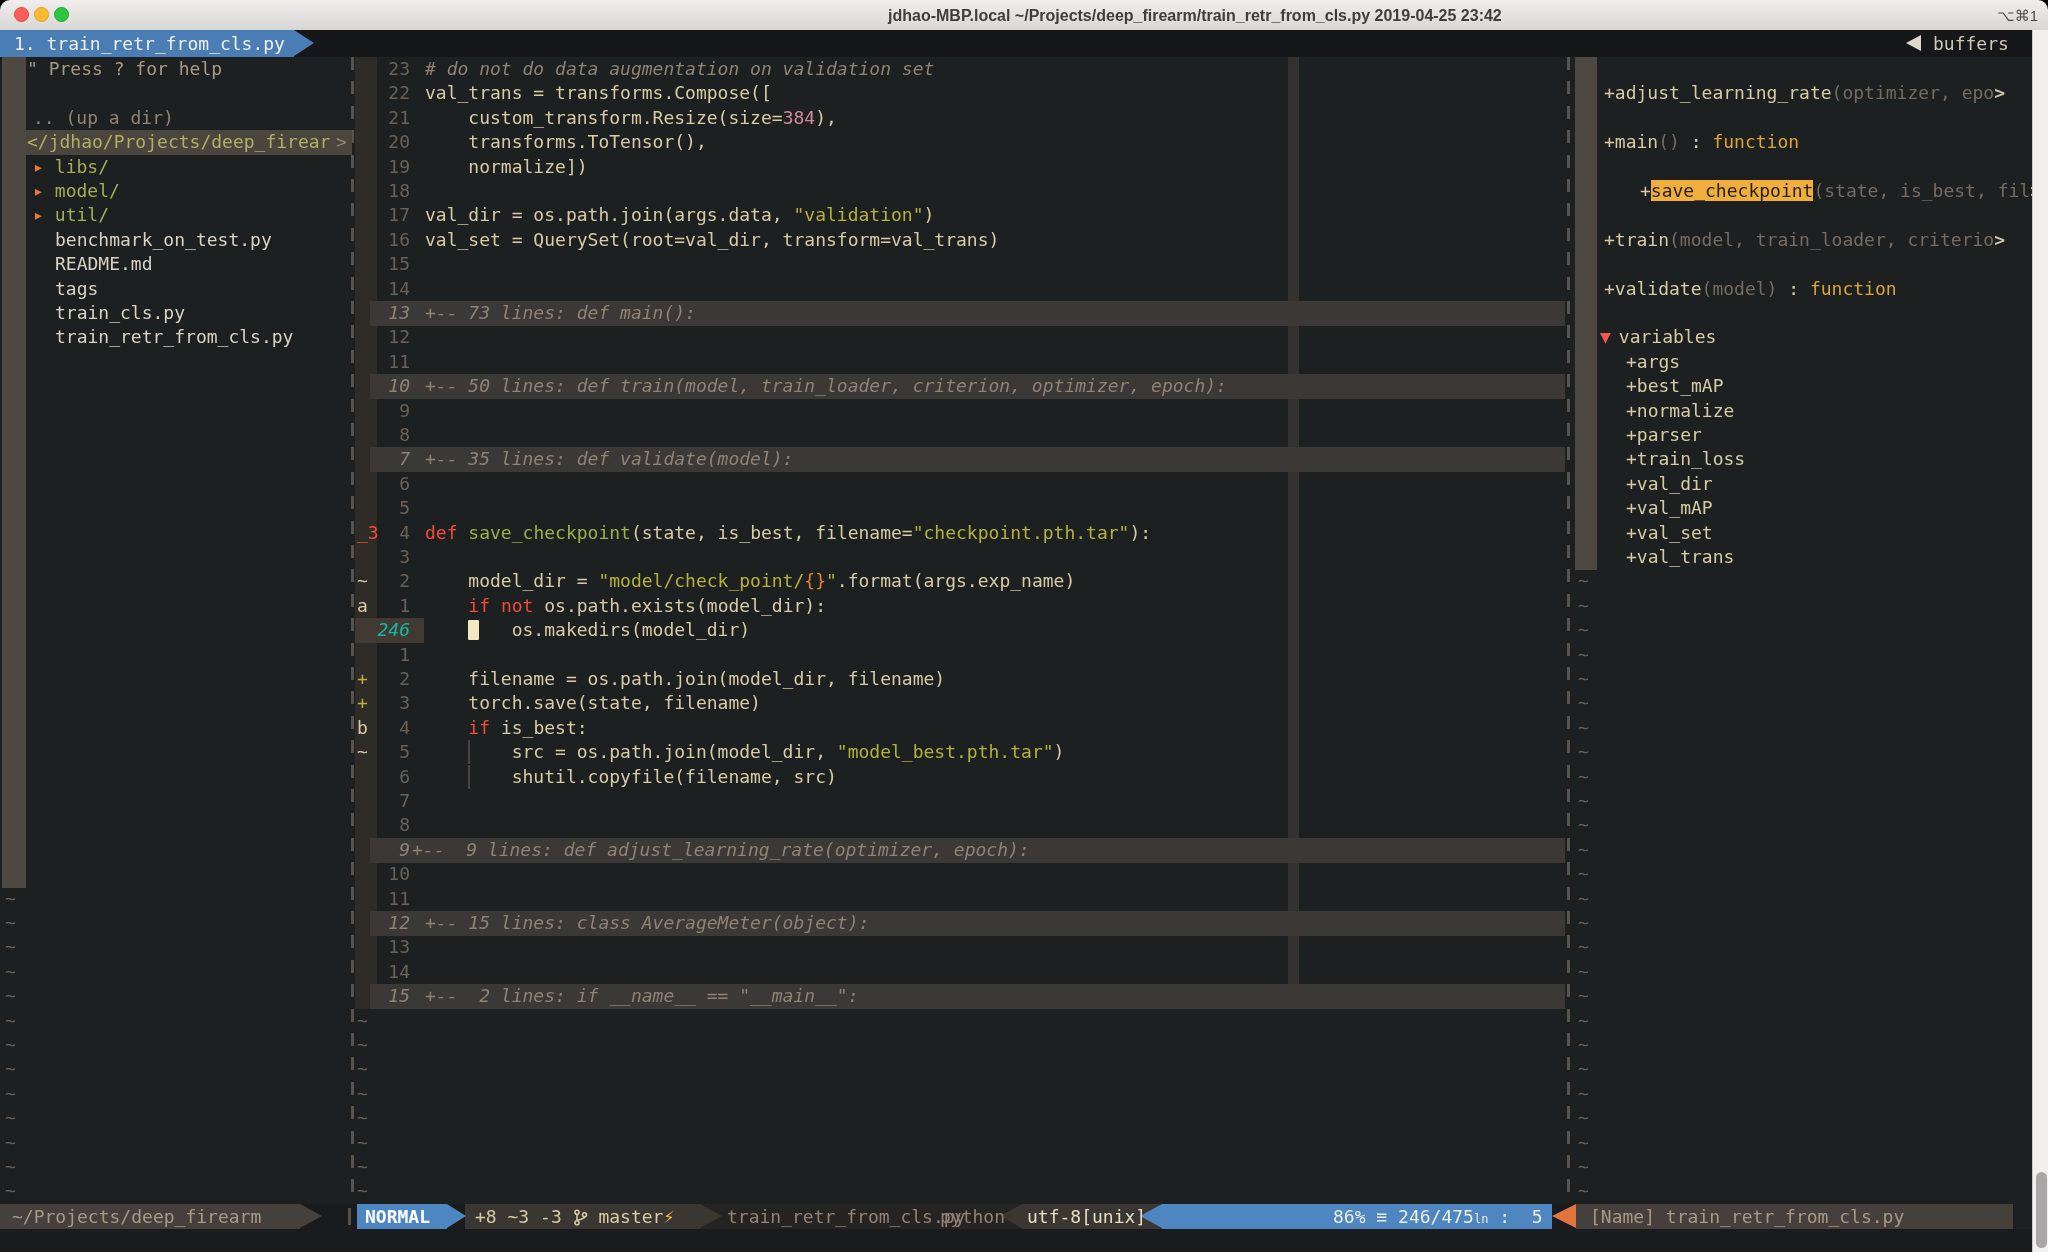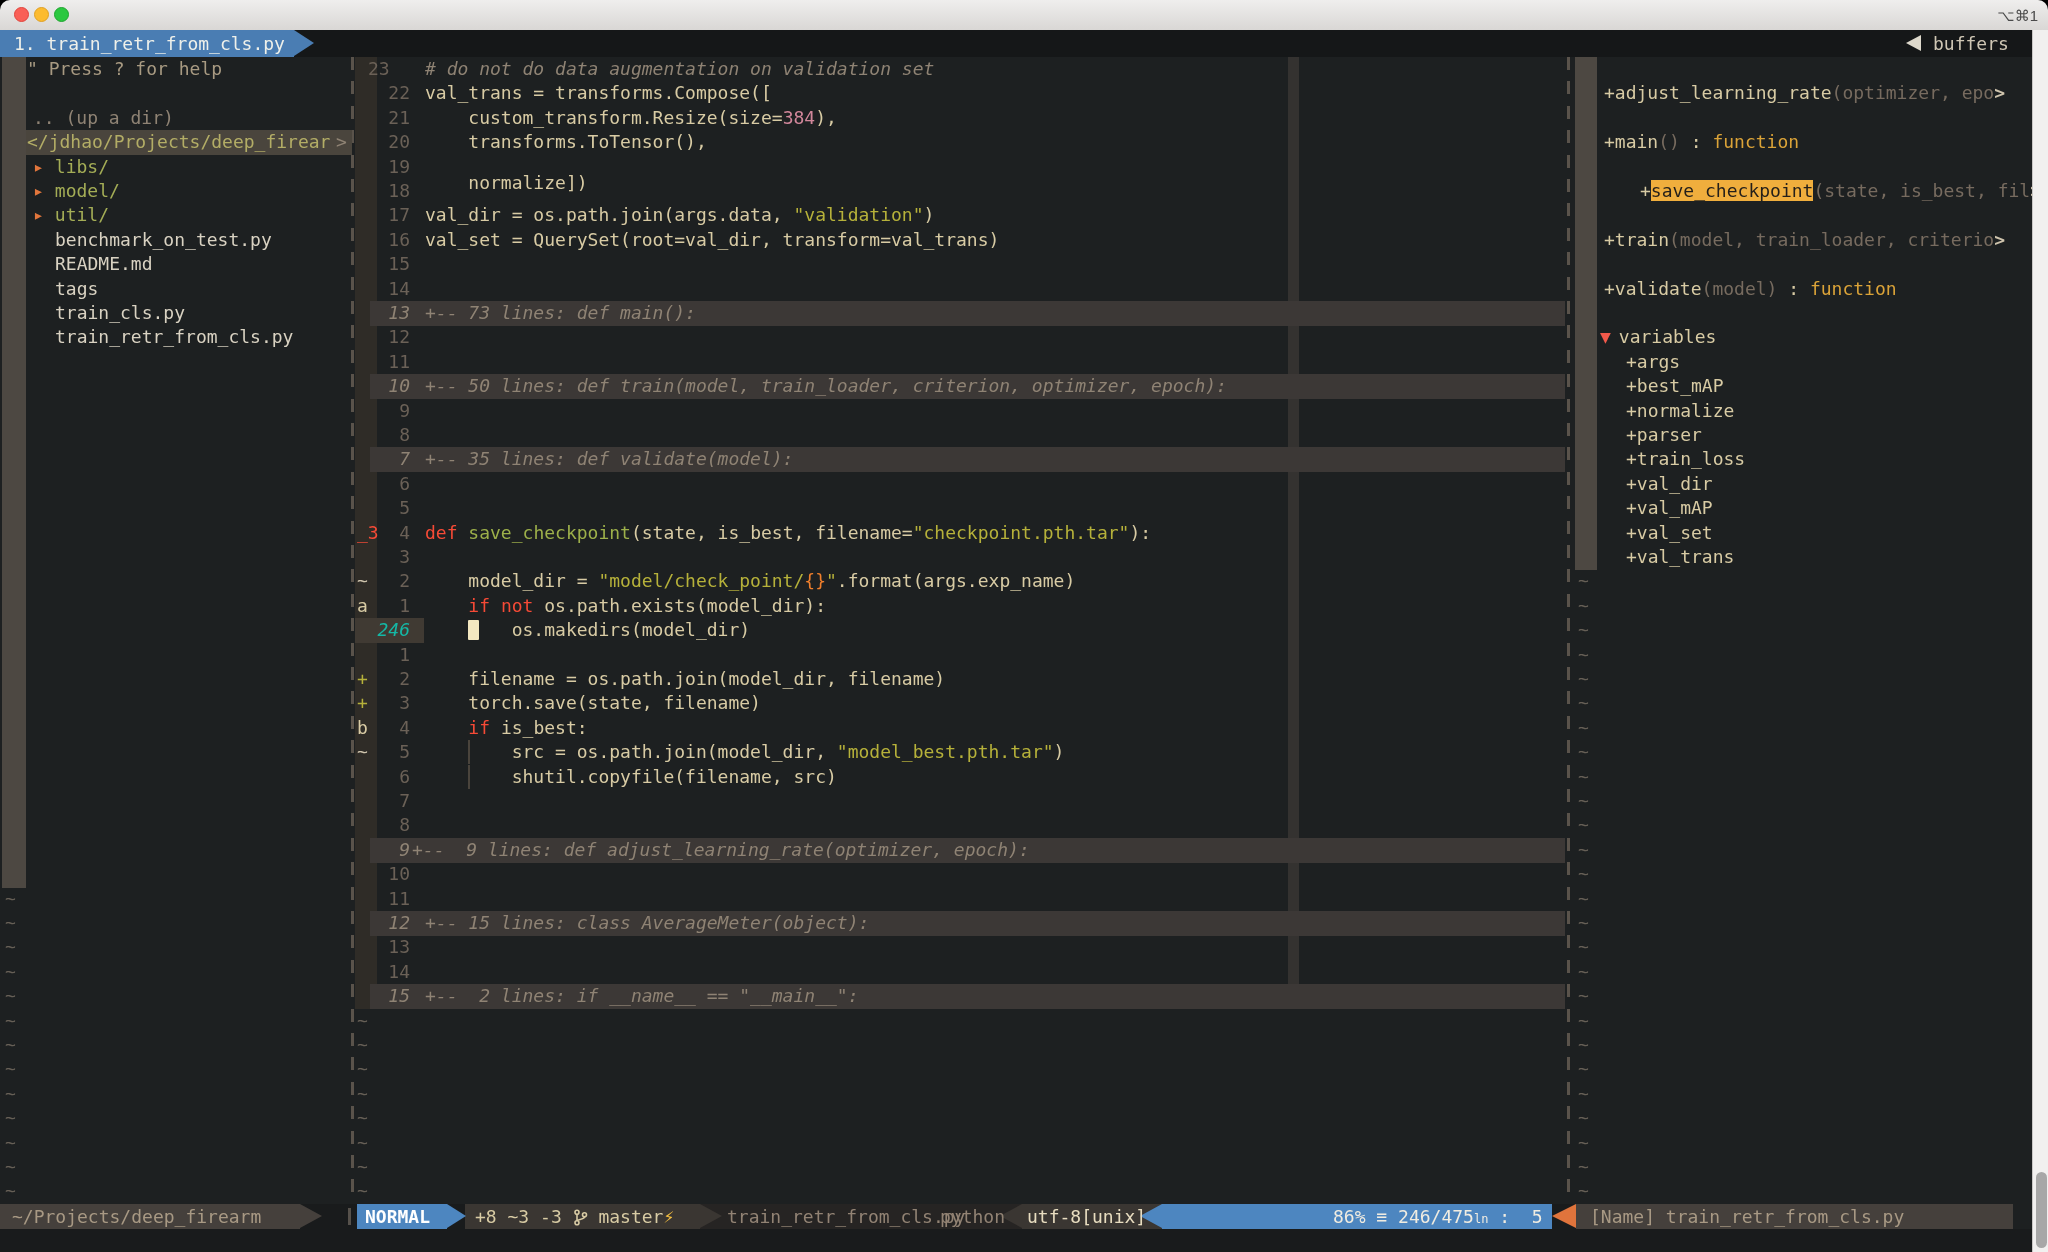--- a/index.html
+++ b/index.html
@@ -114,20 +114,21 @@
 </style>
 </head>
 <body>
 
 <div id="window">
 
   <div id="titlebar">
     <div id="tl-close" class="tl"></div>
     <div id="tl-min" class="tl"></div>
     <div id="tl-zoom" class="tl"></div>
+    <span id="win-title">jdhao-MBP.local  ~/Projects/deep_firearm/train_retr_from_cls.py  2019-04-25 23:42</span>
     <span id="win-shortcut">⌥⌘1</span>
   </div>
 
   <div id="tabline">
     <div id="tab1"><span>1. train_retr_from_cls.py</span></div>
     <div id="tab1-tip"></div>
     <div id="buffers-tri"></div>
     <span id="buffers-label">buffers</span>
   </div>
 
@@ -158,30 +159,30 @@
       <div class="vrow tilde" style="top: 1008.6px; left: 5px;">~</div>
       <div class="vrow tilde" style="top: 1033px; left: 5px;">~</div>
       <div class="vrow tilde" style="top: 1057.4px; left: 5px;">~</div>
       <div class="vrow tilde" style="top: 1081.8px; left: 5px;">~</div>
       <div class="vrow tilde" style="top: 1106.2px; left: 5px;">~</div>
       <div class="vrow tilde" style="top: 1130.6px; left: 5px;">~</div>
       <div class="vrow tilde" style="top: 1155px; left: 5px;">~</div>
       <div class="vrow tilde" style="top: 1179.4px; left: 5px;">~</div>
     </div>
   <div id="editor">
-      <div class="vrow linenr" style="top: 57px; left: 368px; width: 42px; ">23</div>
+      <div class="vrow linenr" style="top: 57px; left: 368px; width: 42px; text-align: right;">23</div>
       <div class="vrow" style="top: 57px; left: 425px;"><span class="c"># do not do data augmentation on validation set</span></div>
       <div class="vrow linenr" style="top: 81.4px; left: 368px; width: 42px; text-align: right;">22</div>
       <div class="vrow" style="top: 81.4px; left: 425px;"><span class="f">val_trans = transforms.Compose([</span></div>
       <div class="vrow linenr" style="top: 105.8px; left: 368px; width: 42px; text-align: right;">21</div>
       <div class="vrow" style="top: 105.8px; left: 425px;"><span class="f">    custom_transform.Resize(size=</span><span class="n">384</span><span class="f">),</span></div>
       <div class="vrow linenr" style="top: 130.2px; left: 368px; width: 42px; text-align: right;">20</div>
       <div class="vrow" style="top: 130.2px; left: 425px;"><span class="f">    transforms.ToTensor(),</span></div>
       <div class="vrow linenr" style="top: 154.6px; left: 368px; width: 42px; text-align: right;">19</div>
-      <div class="vrow" style="top: 154.6px; left: 425px; margin-top: 16px;"><span class="f">    normalize])</span></div>
+      <div class="vrow" style="top: 154.6px; left: 425px;"><span class="f">    normalize])</span></div>
       <div class="vrow linenr" style="top: 179px; left: 368px; width: 42px; text-align: right;">18</div>
       <div class="vrow linenr" style="top: 203.4px; left: 368px; width: 42px; text-align: right;">17</div>
       <div class="vrow" style="top: 203.4px; left: 425px;"><span class="f">val_dir = os.path.join(args.data, </span><span class="s">"validation"</span><span class="f">)</span></div>
       <div class="vrow linenr" style="top: 227.8px; left: 368px; width: 42px; text-align: right;">16</div>
       <div class="vrow" style="top: 227.8px; left: 425px;"><span class="f">val_set = QuerySet(root=val_dir, transform=val_trans)</span></div>
       <div class="vrow linenr" style="top: 252.2px; left: 368px; width: 42px; text-align: right;">15</div>
       <div class="vrow linenr" style="top: 276.6px; left: 368px; width: 42px; text-align: right;">14</div>
       <div class="fold-bar" style="top: 301px;"></div>
       <div class="vrow foldtx" style="top: 301px; left: 368px; width: 42px; text-align: right;">13</div>
       <div class="vrow foldtx" style="top: 301px; left: 425px;">+-- 73 lines: def main():</div>

